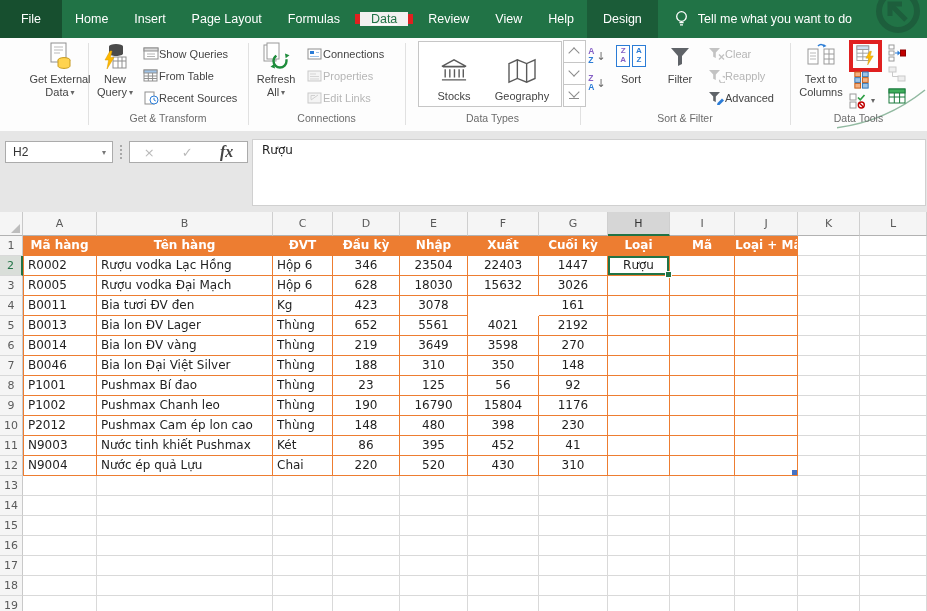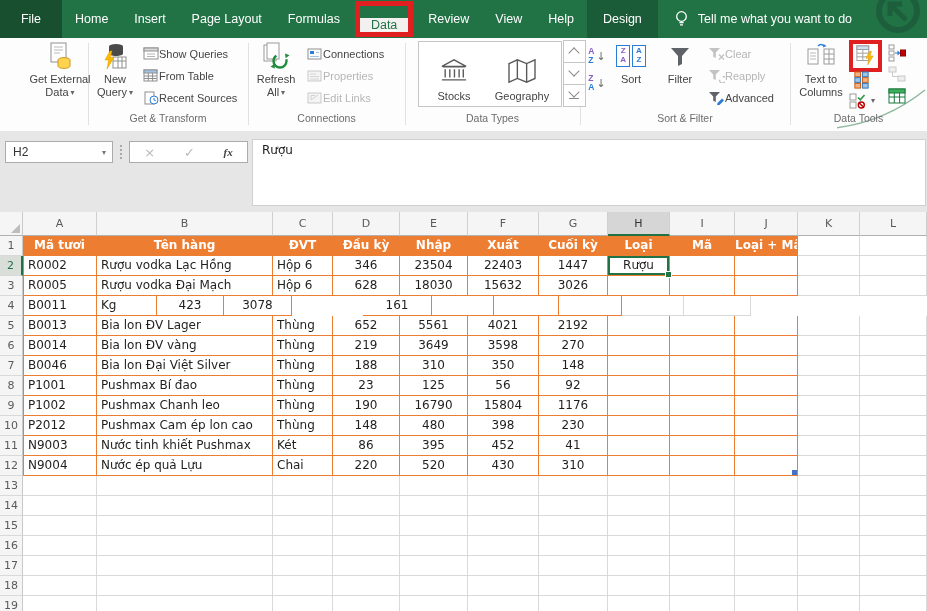--- a/index.html
+++ b/index.html
@@ -5,21 +5,21 @@
   html,body{margin:0;padding:0;background:#fff;}
   body{font-family:"Liberation Sans","DejaVu Sans",sans-serif;}
   .app{position:relative;width:927px;height:611px;overflow:hidden;background:#8b5cf6;}
 
   
   .tabbar{position:absolute;left:0;top:0;width:927px;height:38px;background:#217346;display:flex;align-items:stretch;color:#fff;font-size:12.5px;}
   .tabs{display:flex;align-items:stretch;}
   .tab{display:flex;align-items:center;padding:0 13px;cursor:default;white-space:nowrap;}
   .tab.file{background:#174f2f;width:36px;justify-content:center;}
   .tab.contextual{background:#1b5c38;padding:0 16px;}
-  .redbox-tab{display:flex;align-items:flex-end;border:5px solid #e02020;margin:1px 2px;text-decoration:underline;}
+  .redbox-tab{display:flex;align-items:center;border:5px solid #e02020;margin:14px 2px;text-decoration:underline;}
   .tab.selected{background:#f2f1f0;color:#217346;padding:0 11px;}
   .tellme{display:flex;align-items:center;gap:9px;margin-left:16px;}
   .tellme span{white-space:nowrap;}
   .corner-logo{position:absolute;right:4px;top:-9px;}
 
   
   .ribbon{position:absolute;left:0;top:38px;width:927px;height:93px;background:#fdfdfd;border-bottom:1px solid #d2d2d2;font-size:11px;color:#444;}
   .gsep{position:absolute;top:5px;height:82px;width:1px;background:#e1e1e1;}
   .grp{position:absolute;top:0;height:93px;}
   .glabel{position:absolute;top:74px;left:0;right:0;text-align:center;font-size:10.5px;color:#6b6b6b;white-space:nowrap;}
@@ -58,21 +58,21 @@
   .redbox-icon{position:absolute;border:4px solid #e02020;display:flex;align-items:center;justify-content:center;background:#fdfdfd;}
   .ribbon-arc{position:absolute;right:0;top:50px;pointer-events:none;opacity:.85;}
 
   
   .frow{position:absolute;left:0;top:131px;width:927px;height:81px;background:#e6e6e6;border-bottom:1px solid #cfcfcf;}
   .namebox{position:absolute;left:5px;top:10px;width:108px;height:22px;background:#fff;border:1px solid #ababab;display:flex;align-items:center;font-size:12px;color:#333;padding-left:7px;box-sizing:border-box;}
   .nb-caret{position:absolute;right:6px;font-size:8px;color:#777;}
   .fdots{position:absolute;left:120px;top:14px;height:14px;border-left:2px dotted #a8a8a8;}
   .fxbox{position:absolute;left:129px;top:10px;width:119px;height:22px;background:#fff;border:1px solid #ababab;display:flex;align-items:center;justify-content:space-around;box-sizing:border-box;}
   .fx-x,.fx-ok{color:#b9b9b9;font-size:13px;font-family:"DejaVu Sans",sans-serif;}
-  .fx-fx{color:#444;font-size:11px;font-style:italic;font-family:"Liberation Serif","DejaVu Serif",serif;font-weight:600;}
+  .fx-fx{color:#444;font-size:16px;font-style:italic;font-family:"Liberation Serif","DejaVu Serif",serif;font-weight:600;}
   .finput{position:absolute;left:252px;top:8px;width:674px;height:67px;background:#fff;border:1px solid #d0d0d0;box-sizing:border-box;font-size:12px;color:#222;padding:3px 9px;font-family:"DejaVu Sans",sans-serif;}
 
   
   .grid{position:absolute;left:0;top:212px;width:927px;height:399px;background:#fff;font-family:"DejaVu Sans",sans-serif;}
   .colhdrs{display:flex;height:24px;}
   .gcorner{width:23px;height:24px;background:#f5f5f5;border-right:1px solid #c9c9c9;border-bottom:1px solid #b2b2b2;box-sizing:border-box;position:relative;}
   .gcorner::after{content:'';position:absolute;right:2px;bottom:2px;border-left:9px solid transparent;border-bottom:9px solid #bdbdbd;}
   .colhdr{height:24px;box-sizing:border-box;border-right:1px solid #cfcfcf;border-bottom:1px solid #b2b2b2;background:#f5f5f5;color:#5a5a5a;font-size:11px;display:flex;align-items:center;justify-content:center;}
   .colhdr.selhdr{background:#d6d6d6;border-bottom:2px solid #217346;color:#333;}
   .grow{display:flex;height:20px;}
@@ -443,21 +443,21 @@
         <div class="colhdr" style="width: 69px;">G</div>
         <div class="colhdr selhdr" style="width: 62px;">H</div>
         <div class="colhdr" style="width: 65px;">I</div>
         <div class="colhdr" style="width: 63px;">J</div>
         <div class="colhdr" style="width: 62px;">K</div>
         <div class="colhdr" style="width: 67px;">L</div>
       </div>
     <div class="rows">
         <div class="grow">
           <div class="rowhdr">1</div>
-          <div class="cell thead" style="width: 74px;">Mã tươi</div>
+          <div class="cell thead" style="width: 74px;">Mã hàng</div>
           <div class="cell thead" style="width: 176px;">Tên hàng</div>
           <div class="cell thead" style="width: 60px;">ĐVT</div>
           <div class="cell thead" style="width: 67px;">Đầu kỳ</div>
           <div class="cell thead" style="width: 68px;">Nhập</div>
           <div class="cell thead" style="width: 71px;">Xuất</div>
           <div class="cell thead" style="width: 69px;">Cuối kỳ</div>
           <div class="cell thead" style="width: 62px;">Loại</div>
           <div class="cell thead" style="width: 65px;">Mã</div>
           <div class="cell thead" style="width: 63px;">Loại + Mã</div>
           <div class="cell" style="width: 62px;"></div>
@@ -489,20 +489,21 @@
           <div class="cell tcell align-center" style="width: 69px;">3026</div>
           <div class="cell tcell align-center" style="width: 62px;"></div>
           <div class="cell tcell align-center" style="width: 65px;"></div>
           <div class="cell tcell align-center" style="width: 63px;"></div>
           <div class="cell" style="width: 62px;"></div>
           <div class="cell" style="width: 67px;"></div>
         </div>
         <div class="grow">
           <div class="rowhdr">4</div>
           <div class="cell tcell align-left tleft" style="width: 74px;">B0011</div>
+          <div class="cell tcell align-left" style="width: 176px;">Bia tươi ĐV đen</div>
           <div class="cell tcell align-left" style="width: 60px;">Kg</div>
           <div class="cell tcell align-center" style="width: 67px;">423</div>
           <div class="cell tcell align-center" style="width: 68px;">3078</div>
           <div class="cell tcell align-center" style="width: 71px; margin-top: 23px;">3340</div>
           <div class="cell tcell align-center" style="width: 69px;">161</div>
           <div class="cell tcell align-center" style="width: 62px;"></div>
           <div class="cell tcell align-center" style="width: 65px;"></div>
           <div class="cell tcell align-center" style="width: 63px;"></div>
           <div class="cell" style="width: 62px;"></div>
           <div class="cell" style="width: 67px;"></div>

